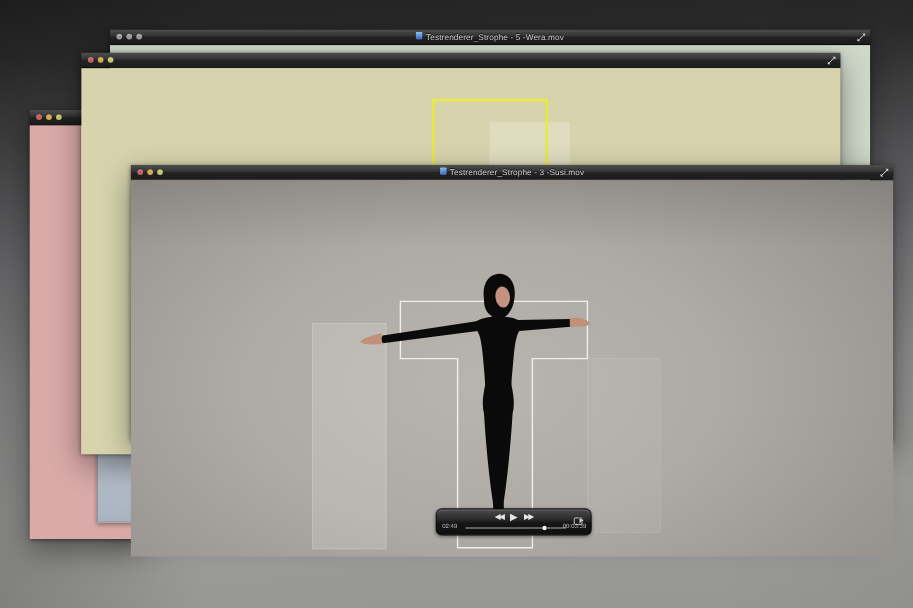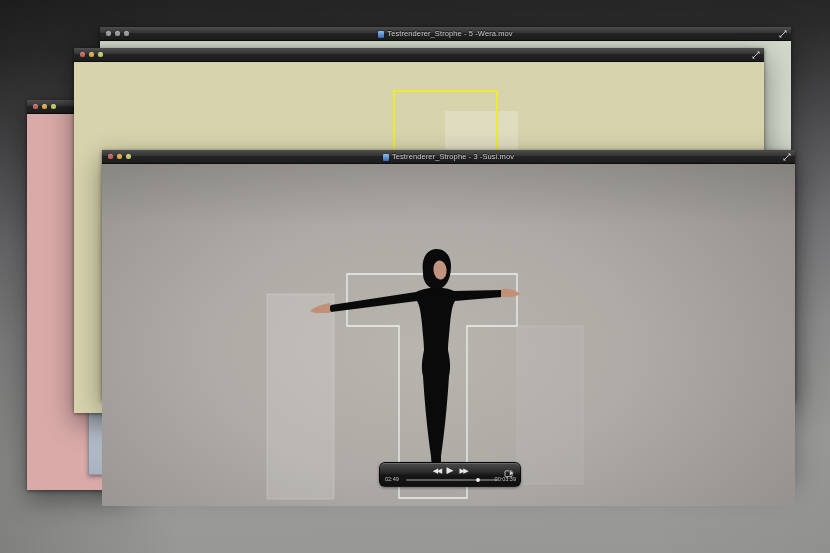--- a/index.html
+++ b/index.html
@@ -19,21 +19,21 @@
   }
   .lights{position:absolute;left:6px;top:4px;display:flex;gap:4px;}
   .light{width:5px;height:5px;border-radius:50%;box-shadow:inset 0 0.5px 1px rgba(255,255,255,0.5);}
   .light.red{background:#c75f55;}
   .light.yellow{background:#d9a93f;}
   .light.green{background:#c3c95f;}
   .light.dim{background:#9a9a9a;}
   .win-title{
     flex:1;text-align:center;font-size:7.5px;color:#cfcfcf;letter-spacing:0.1px;
     text-shadow:0 -1px 0 rgba(0,0,0,0.8);white-space:nowrap;overflow:hidden;
-    display:flex;align-items:flex-end;justify-content:center;gap:3px;
+    display:flex;align-items:flex-start;justify-content:center;gap:3px;
   }
   .doc-icon{
     display:inline-block;width:6px;height:7px;border-radius:1px;
     background:linear-gradient(#8cc0f0,#3a66b4);box-shadow:0 0 1px #000;
   }
   .zoom-glyph{position:absolute;right:4px;top:3px;width:8px;height:8px;}
   .content{position:relative;width:100%;}
 
   
   .win-wera{left:100px;top:27px;width:691px;height:450px;}
@@ -47,21 +47,21 @@
     background:linear-gradient(#bdc5d1,#a9b2c0);
     border:1px solid rgba(110,116,128,0.55);
     box-shadow:0 2px 4px rgba(0,0,0,0.35);
   }
 
   .win-birte{left:74px;top:48px;width:690px;height:365px;}
   .birte-content{height:351px;background:#d6d3ad;overflow:hidden;}
   .birte-lightrect{position:absolute;left:371px;top:49px;width:73px;height:95px;background:#dfdcc0;}
   .birte-yellowrect{position:absolute;left:319px;top:28px;width:101px;height:120px;border:2px solid #eced2e;}
 
-  .win-susi{left:102px;top:150px;width:693px;height:251px;}
+  .win-susi{left:119px;top:150px;width:693px;height:251px;}
   .susi-content{
     height:342px;overflow:hidden;
     background:
       linear-gradient(rgba(0,0,0,0.10), rgba(0,0,0,0) 18%),
       radial-gradient(ellipse 78% 95% at 46% 54%, #b8b4ae 0%, #aeaaa5 40%, #9c9995 72%, #8e8b87 100%);
   }
   .scene-svg{position:absolute;left:0;top:0;}
 
   
   .player{

